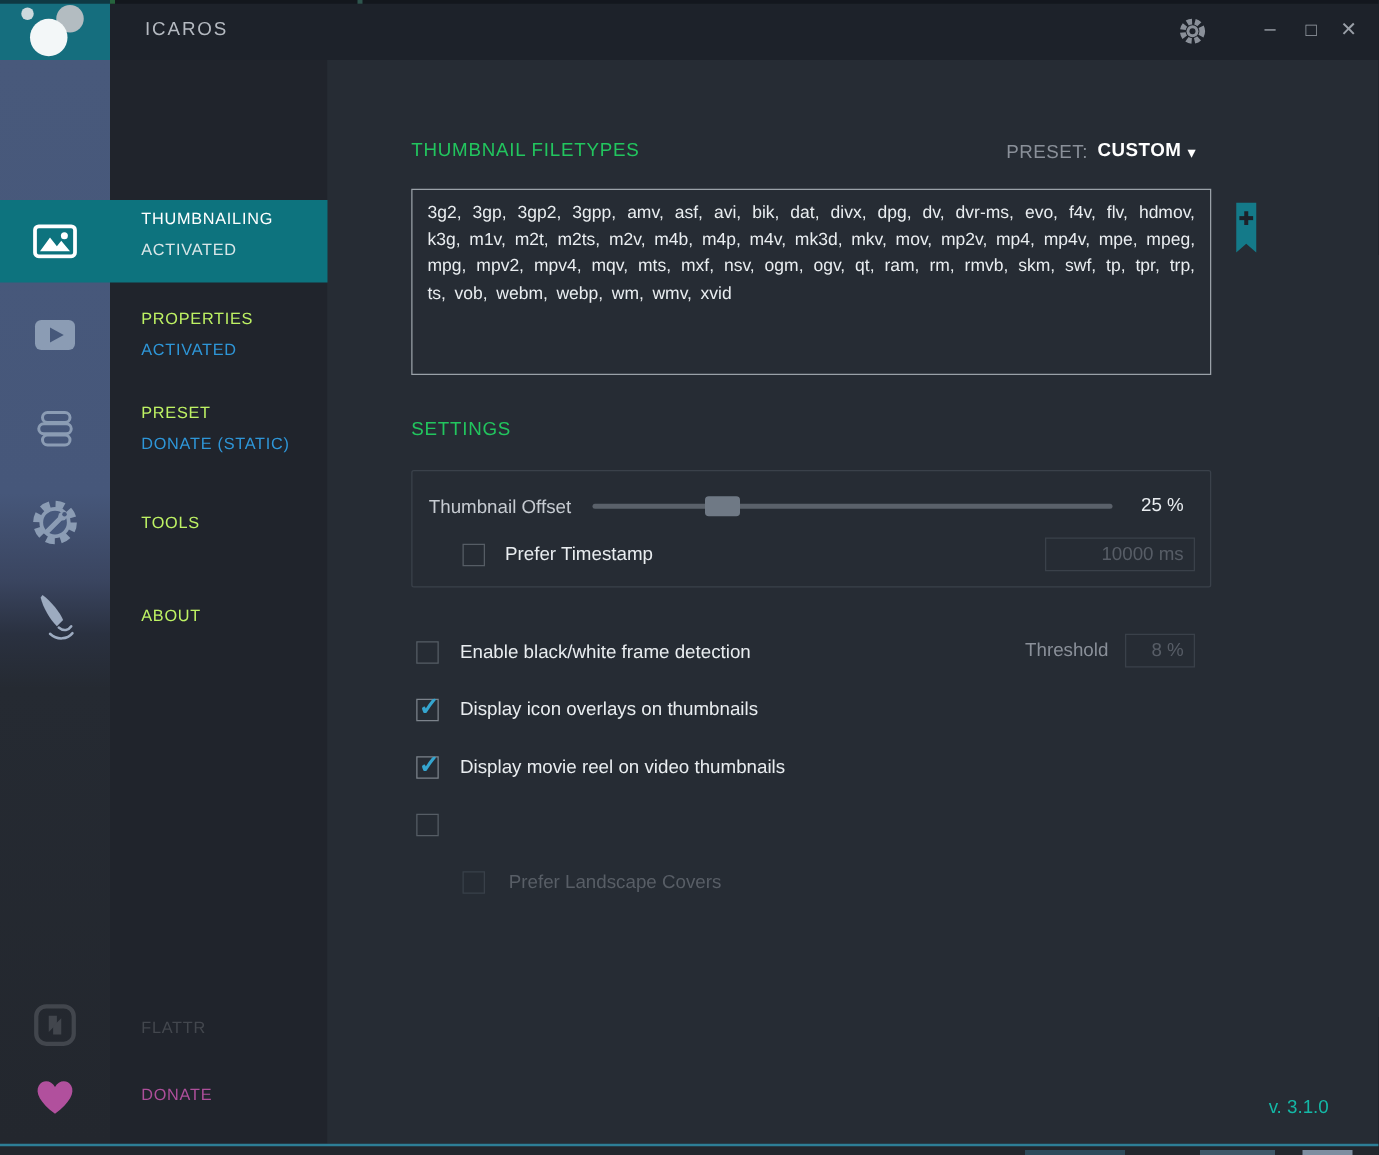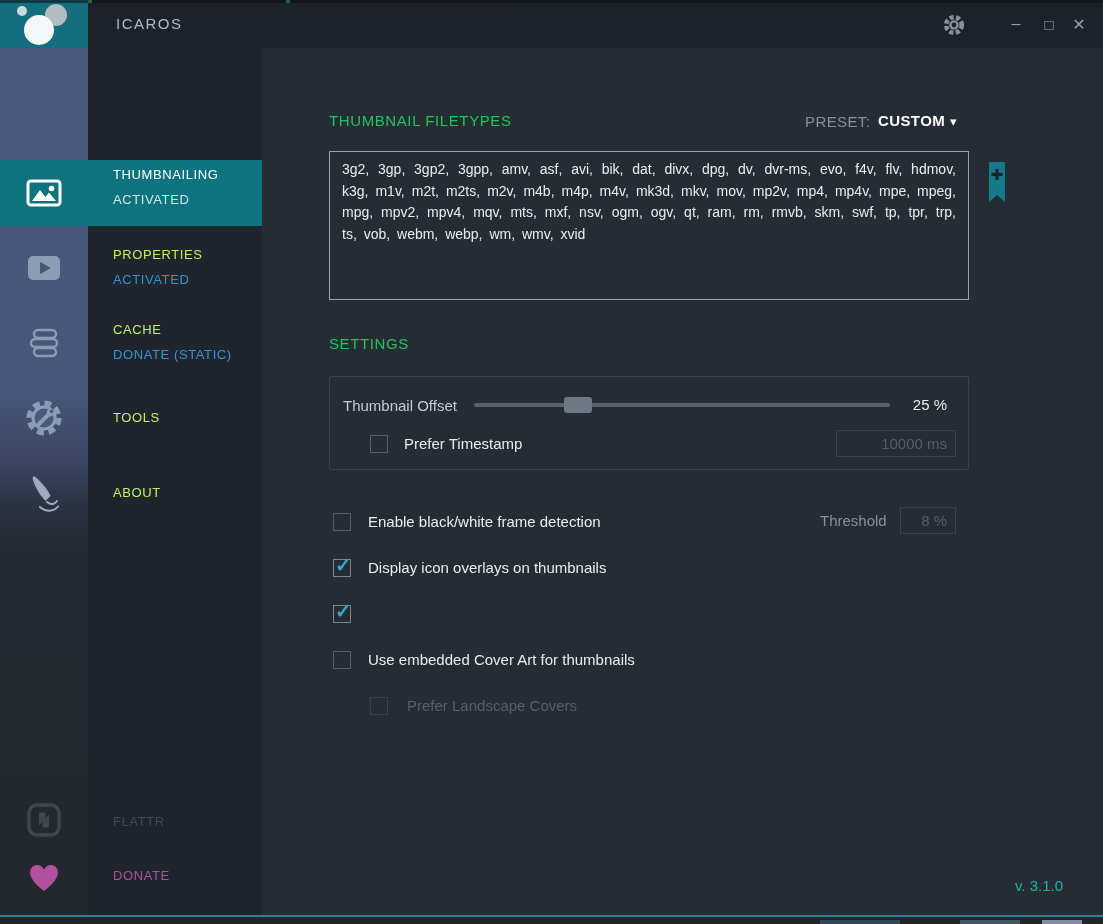--- a/index.html
+++ b/index.html
@@ -139,21 +139,21 @@
       <path d="M18 30 C 6 21, 2 13, 5 7.5 C 8 2.5, 15 3, 18 8.5 C 21 3, 28 2.5, 31 7.5 C 34 13, 30 21, 18 30 Z" fill="#b1509d"></path>
     </svg>
   </div>
 
   <div class="abs mlabel on-teal" style="top:167px;">THUMBNAILING</div>
   <div class="abs mlabel on-teal-sub" style="top:192px;">ACTIVATED</div>
 
   <div class="abs mlabel" style="top:247px;">PROPERTIES</div>
   <div class="abs mlabel blue" style="top:272px;">ACTIVATED</div>
 
-  <div class="abs mlabel" style="top:322px;">CACHE</div>
+  <div class="abs mlabel" style="top:322px;">PRESET</div>
   <div class="abs mlabel blue" style="top:347px;">DONATE (STATIC)</div>
 
   <div class="abs mlabel" style="top:410px;">TOOLS</div>
   <div class="abs mlabel" style="top:485px;">ABOUT</div>
 
   <div class="abs mlabel dim" style="top:814px;">FLATTR</div>
   <div class="abs mlabel pink" style="top:868px;">DONATE</div>
 
   <div class="abs sec-title" style="left:329px;top:112px;">THUMBNAIL FILETYPES</div>
   <div class="abs preset-label" style="left:805px;top:113px;">PRESET:</div>
@@ -189,23 +189,23 @@
   <div class="abs ghost-input" style="left:900px;top:507px;width:56px;">8 %</div>
 
   <div class="abs cb checked" style="left:333px;top:559px;">
       <span class="mark">✓</span>
     </div>
   <div class="abs lab" style="left:368px;top:559px;">Display icon overlays on thumbnails</div>
 
   <div class="abs cb checked" style="left:333px;top:605px;">
       <span class="mark">✓</span>
     </div>
+  <div class="abs lab" style="left:368px;top:605px;">Display movie reel on video thumbnails</div>
 
   <div class="abs cb" style="left:333px;top:651px;"></div>
-  <div class="abs lab" style="left:368px;top:651px;">Use embedded Cover Art for thumbnails</div>
 
   <div class="abs cb disabled" style="left:370px;top:697px;"></div>
   <div class="abs lab disabled" style="left:407px;top:697px;">Prefer Landscape Covers</div>
 
   <div class="abs version" style="left:1000px;top:877px;width:63px;text-align:right;">v. 3.1.0</div>
 
   <div class="abs top-strip">
     <span class="speck" style="left:88px;background:#2e9a4e;"></span>
     <span class="speck" style="left:286px;background:#3d7f6a;"></span>
   </div>

